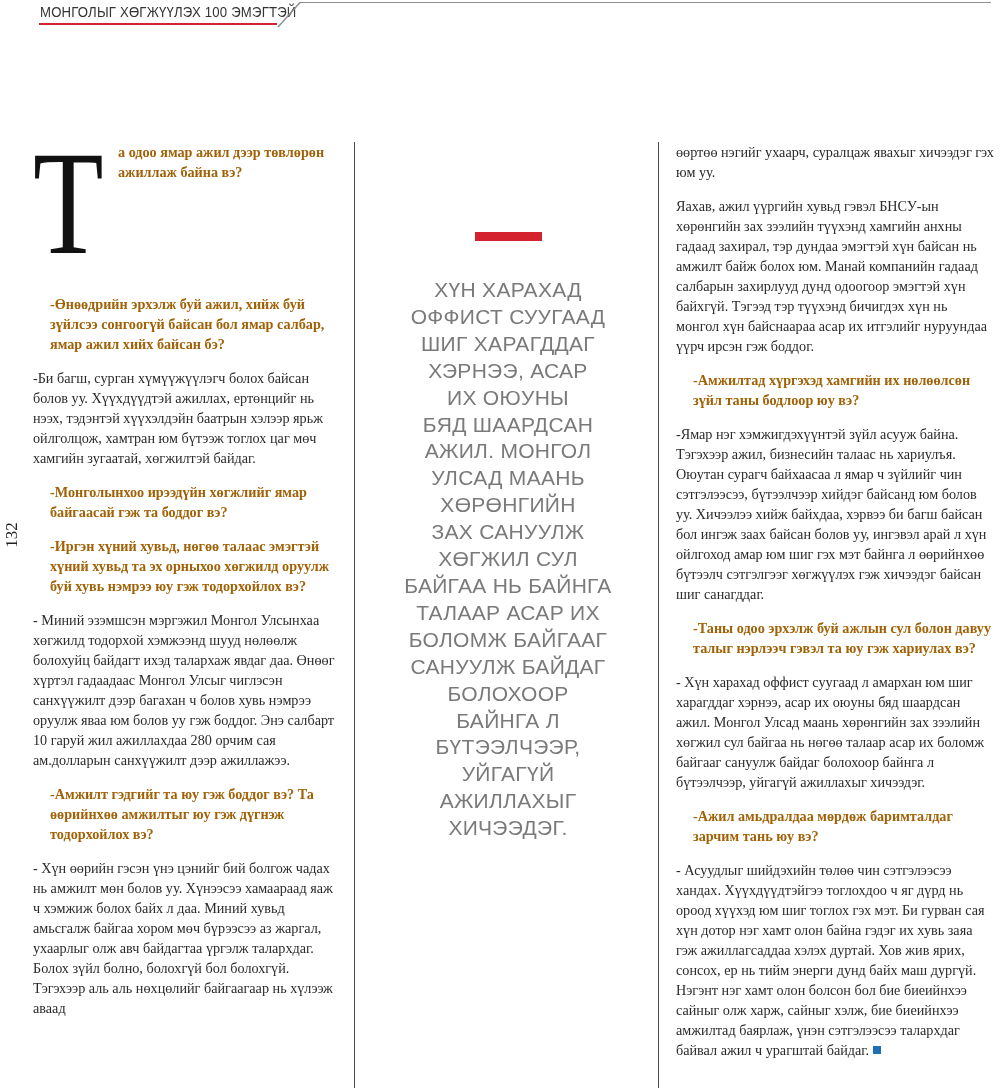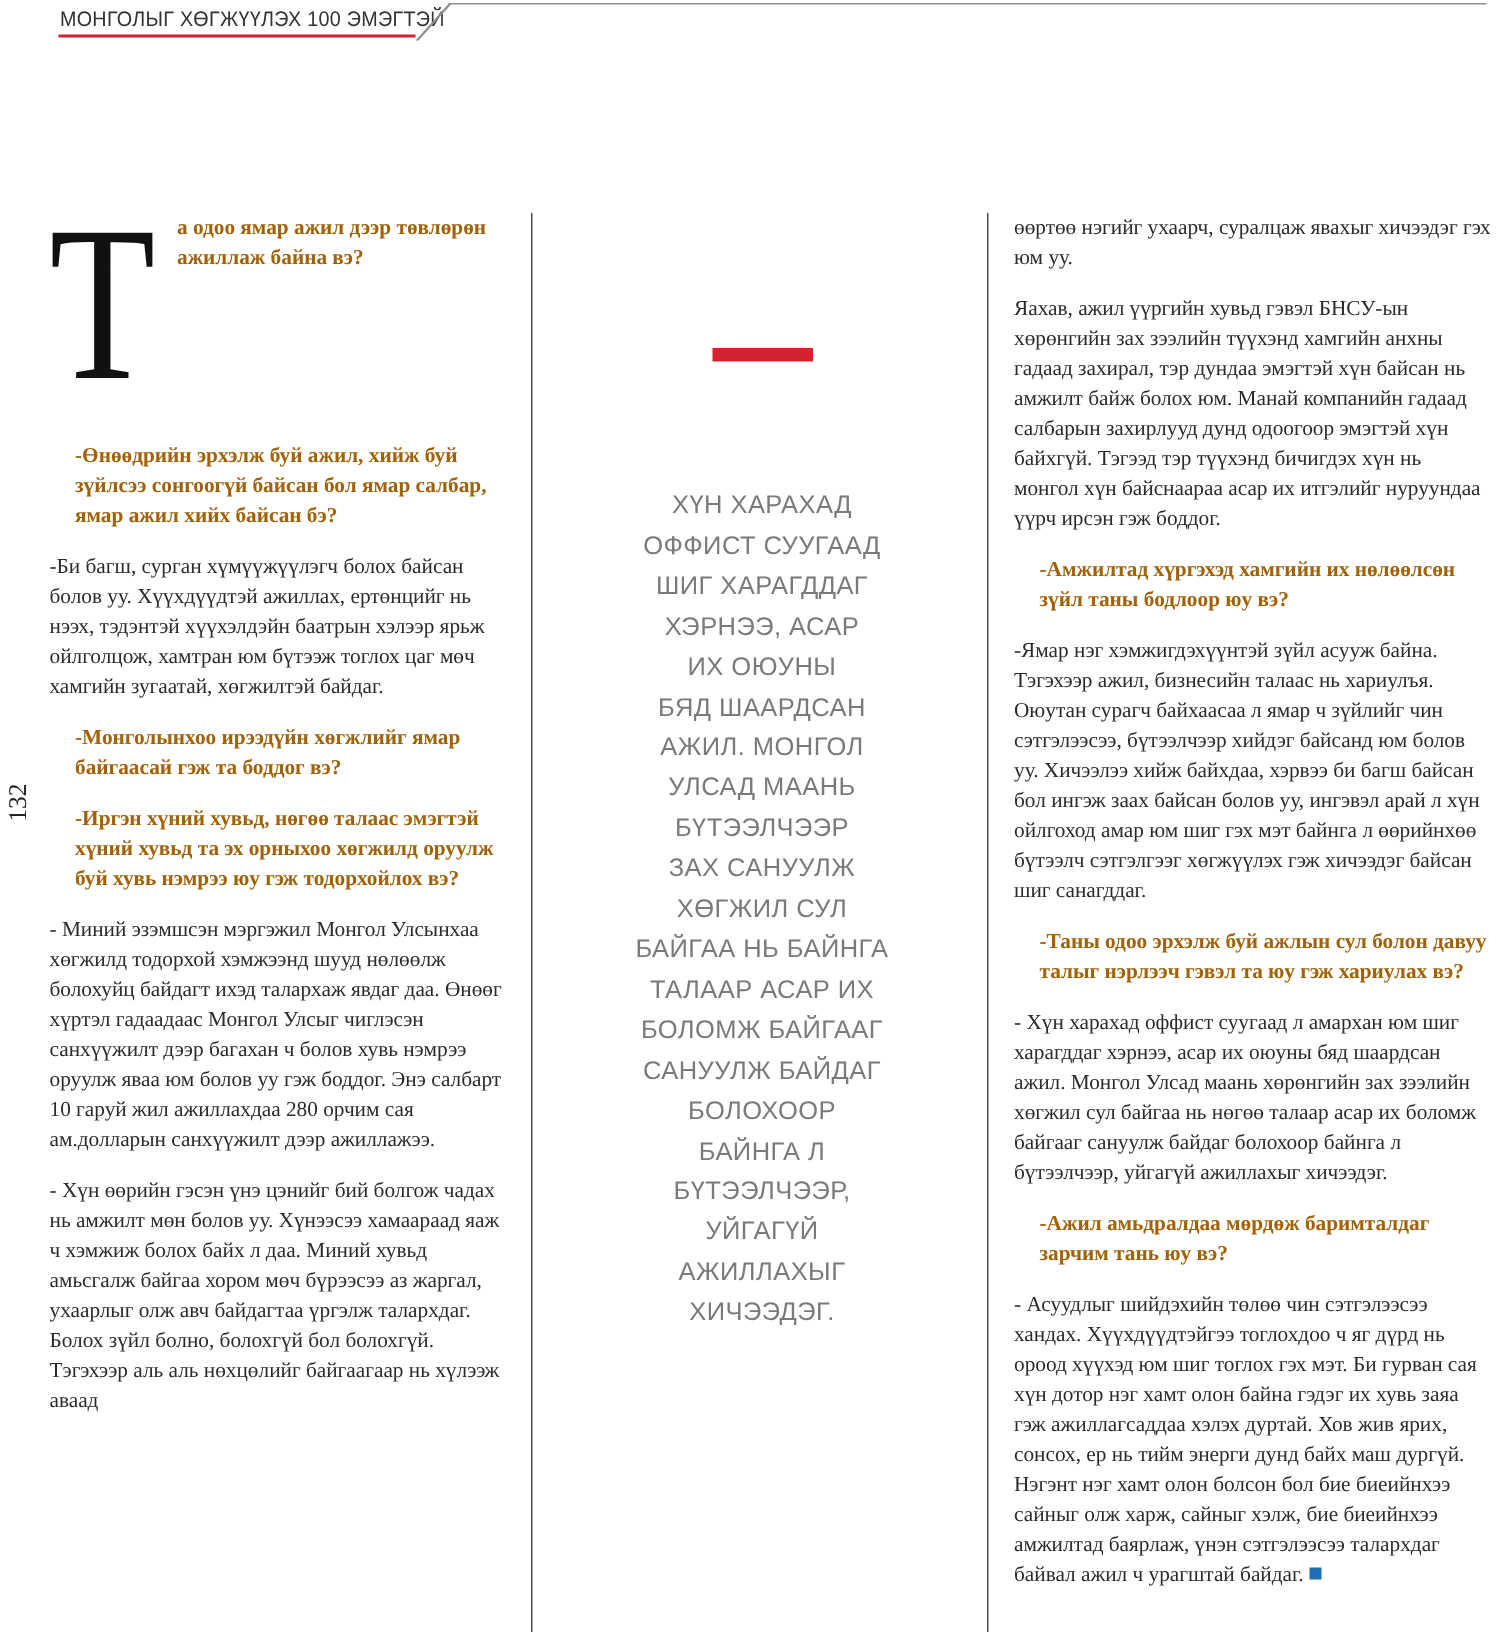--- a/index.html
+++ b/index.html
@@ -31,21 +31,21 @@
 
     
     .dropcap-wrap { position: relative; height: 138px; margin-bottom: 14px; }
     .dropcap { position: absolute; left: 0; top: -4px; font-family: "Liberation Serif", "DejaVu Serif", serif; font-size: 148px; line-height: 130px; color: #111; transform: scaleX(0.78); transform-origin: left top; font-weight: normal; }
     .dropcap-text { position: absolute; left: 68px; top: 0; width: 240px; }
     .dropcap-text .q { margin-bottom: 14px; }
 
     
     .pull { position: absolute; left: 372px; top: 232px; width: 272px; text-align: center; }
     .pull-bar { width: 67px; height: 9px; background: #d4232e; margin: 0 auto; }
-    .pull-text { margin-top: 83px; font-family: "Liberation Sans", "DejaVu Sans", sans-serif; font-size: 17px; line-height: 26.9px; color: #7a7a7a; letter-spacing: 0.3px; }
+    .pull-text { margin-top: 36px; font-family: "Liberation Sans", "DejaVu Sans", sans-serif; font-size: 21px; line-height: 26.9px; color: #7a7a7a; letter-spacing: 0.3px; }
     .pull-line { display: block; white-space: nowrap; }
 
     .end-mark { display: inline-block; width: 8px; height: 8px; background: #1f6fb5; margin-left: 4px; vertical-align: 1px; }
   </style>
 </head>
 <body>
 
 <div class="header">
   <span class="header-title">МОНГОЛЫГ ХӨГЖҮҮЛЭХ 100 ЭМЭГТЭЙ</span>
   <div class="header-red"></div>
@@ -63,35 +63,36 @@
     <span class="dropcap">Т</span>
     <div class="dropcap-text">
       <p class="q">а одоо ямар ажил дээр төвлөрөн ажиллаж байна вэ?</p>
     </div>
   </div>
   <p class="q">-Өнөөдрийн эрхэлж буй ажил, хийж буй зүйлсээ сонгоогүй байсан бол ямар салбар, ямар ажил хийх байсан бэ?</p>
   <p class="a">-Би багш, сурган хүмүүжүүлэгч болох байсан болов уу. Хүүхдүүдтэй ажиллах, ертөнцийг нь нээх, тэдэнтэй  хүүхэлдэйн баатрын хэлээр ярьж ойлголцож, хамтран юм бүтээж тоглох цаг мөч хамгийн зугаатай, хөгжилтэй байдаг.</p>
   <p class="q">-Монголынхоо ирээдүйн хөгжлийг ямар байгаасай гэж та боддог вэ?</p>
   <p class="q">-Иргэн хүний хувьд, нөгөө талаас эмэгтэй хүний хувьд та эх орныхоо хөгжилд оруулж буй хувь нэмрээ юу гэж тодорхойлох вэ?</p>
   <p class="a">- Миний эзэмшсэн мэргэжил Монгол Улсынхаа хөгжилд тодорхой хэмжээнд шууд нөлөөлж болохуйц байдагт ихэд талархаж явдаг даа. Өнөөг хүртэл гадаадаас Монгол Улсыг чиглэсэн санхүүжилт дээр багахан ч болов хувь нэмрээ оруулж яваа юм болов уу гэж боддог. Энэ салбарт 10 гаруй жил ажиллахдаа 280 орчим сая ам.долларын санхүүжилт дээр ажиллажээ.</p>
+  <p class="q">-Амжилт гэдгийг та юу гэж боддог вэ? Та өөрийнхөө амжилтыг юу гэж дүгнэж тодорхойлох вэ?</p>
   <p class="a">- Хүн өөрийн гэсэн үнэ цэнийг бий болгож чадах нь амжилт мөн болов уу. Хүнээсээ хамаараад яаж ч хэмжиж болох байх л даа. Миний хувьд амьсгалж байгаа хором мөч бүрээсээ аз жаргал, ухаарлыг олж авч байдагтаа үргэлж талархдаг. Болох зүйл болно, болохгүй бол болохгүй. Тэгэхээр аль аль нөхцөлийг байгаагаар нь хүлээж аваад</p>
 </div>
 
 <div class="pull">
   <div class="pull-bar"></div>
   <div class="pull-text">
     <span class="pull-line">ХҮН ХАРАХАД</span>
     <span class="pull-line">ОФФИСТ СУУГААД</span>
     <span class="pull-line">ШИГ ХАРАГДДАГ</span>
     <span class="pull-line">ХЭРНЭЭ, АСАР</span>
     <span class="pull-line">ИХ ОЮУНЫ</span>
     <span class="pull-line">БЯД ШААРДСАН</span>
     <span class="pull-line">АЖИЛ. МОНГОЛ</span>
     <span class="pull-line">УЛСАД МААНЬ</span>
-    <span class="pull-line">БҮТЭЭЛЧЭЭР</span>
+    <span class="pull-line">ХӨРӨНГИЙН</span>
     <span class="pull-line">ЗАХ САНУУЛЖ</span>
     <span class="pull-line">ХӨГЖИЛ СУЛ</span>
     <span class="pull-line">БАЙГАА НЬ БАЙНГА</span>
     <span class="pull-line">ТАЛААР АСАР ИХ</span>
     <span class="pull-line">БОЛОМЖ БАЙГААГ</span>
     <span class="pull-line">САНУУЛЖ БАЙДАГ</span>
     <span class="pull-line">БОЛОХООР</span>
     <span class="pull-line">БАЙНГА Л</span>
     <span class="pull-line">БҮТЭЭЛЧЭЭР,</span>
     <span class="pull-line">УЙГАГҮЙ</span>

